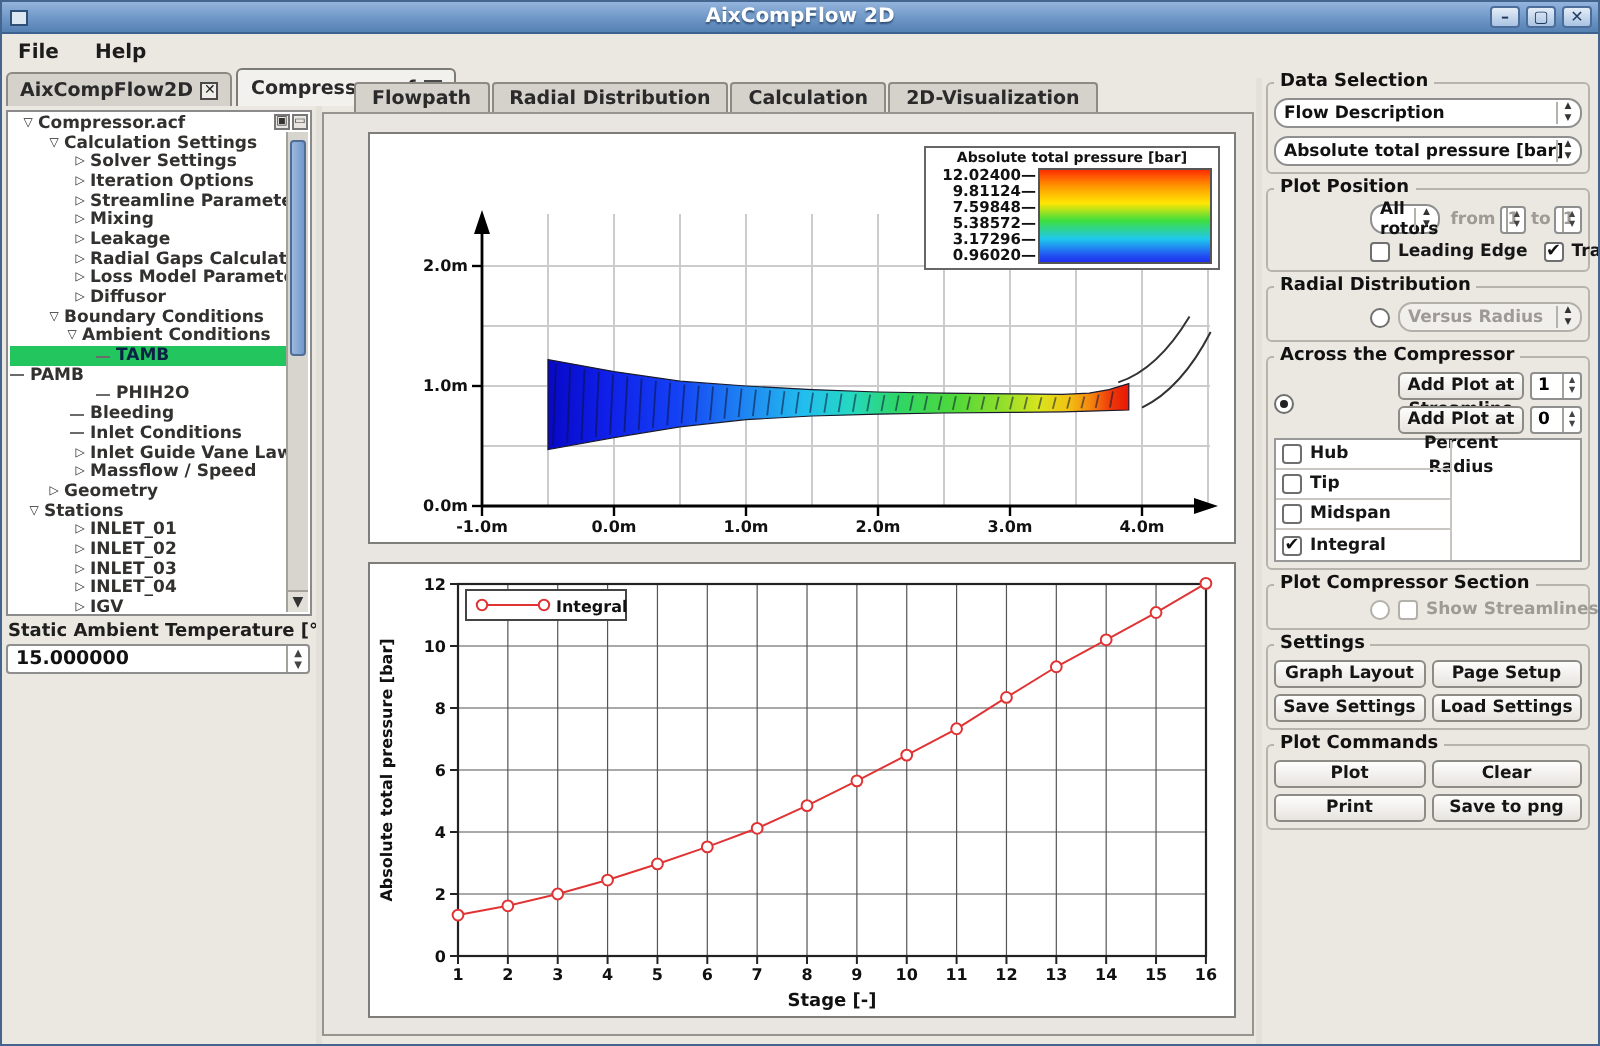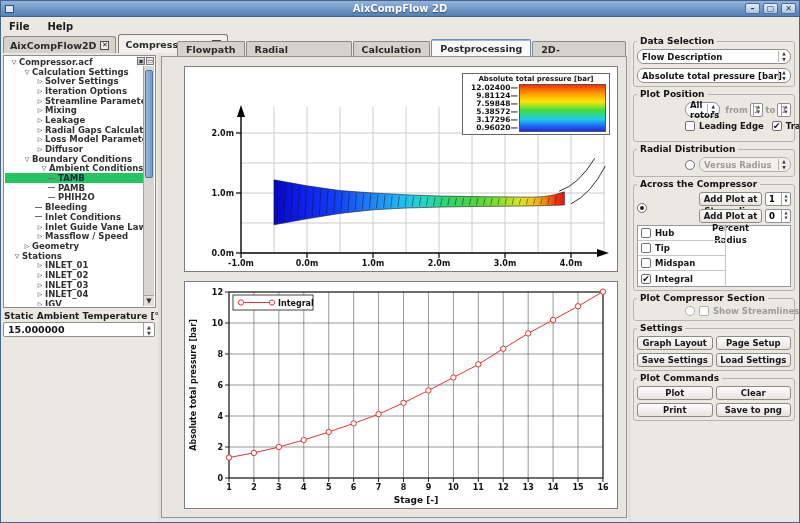--- a/index.html
+++ b/index.html
@@ -158,29 +158,29 @@
             <span>Loss Model Parameters</span>
           </div>
           <div class="tree-row" style="padding-left: 30px;">
             <span class="tw">▷</span>
             <span>Diffusor</span>
           </div>
           <div class="tree-row" style="padding-left: 17px;">
             <span class="tw">▽</span>
             <span>Boundary Conditions</span>
           </div>
-          <div class="tree-row" style="padding-left: 34px;">
+          <div class="tree-row" style="padding-left: 26px;">
             <span class="tw">▽</span>
             <span>Ambient Conditions</span>
           </div>
           <div class="tree-row selected" style="padding-left: 43px;">
             <span class="leafdash"></span>
             <span>TAMB</span>
           </div>
-          <div class="tree-row" style="padding-left: 43px;">
+          <div class="tree-row" style="">
             <span class="leafdash"></span>
             <span>PAMB</span>
           </div>
           <div class="tree-row" style="padding-left: 43px;">
             <span class="leafdash"></span>
             <span>PHIH2O</span>
           </div>
           <div class="tree-row" style="padding-left: 30px;">
             <span class="leafdash"></span>
             <span>Bleeding</span>
@@ -237,21 +237,20 @@
       <span class="spinctl">▲<br>▼</span>
     </div>
   </div>
   <div class="splitter-l"></div>
 
   <div class="centerpanel">
     <div class="maintabs">
       <div class="maintab">Flowpath</div>
       <div class="maintab">Radial Distribution</div>
       <div class="maintab">Calculation</div>
-      <div class="maintab active">Postprocessing</div>
       <div class="maintab">2D-Visualization</div>
     </div>
     <div class="contentframe">
       <div class="plotbox" id="plotbox-top">
         <div id="top-svg-holder"><svg width="432" height="204" style="font-family: &quot;DejaVu Sans&quot;, sans-serif;">
               <line x1="89" y1="40" x2="89" y2="186" stroke="#cccccc" stroke-width="1"></line>
               <line x1="122" y1="40" x2="122" y2="186" stroke="#cccccc" stroke-width="1"></line>
               <line x1="155" y1="40" x2="155" y2="186" stroke="#cccccc" stroke-width="1"></line>
               <line x1="188" y1="40" x2="188" y2="186" stroke="#cccccc" stroke-width="1"></line>
               <line x1="221" y1="40" x2="221" y2="186" stroke="#cccccc" stroke-width="1"></line>
@@ -491,21 +490,21 @@
         <div class="spin dis">
           <span>1</span>
           <span class="spinctl">▲<br>▼</span>
         </div>
         <span class="lbl dis" style="margin:0 2px;">to</span>
         <div class="spin dis">
           <span>1</span>
           <span class="spinctl">▲<br>▼</span>
         </div>
       </div>
-      <div class="row" style="margin-bottom:7px;">
+      <div class="row" style="margin-bottom:1px;">
         <span class="cb"></span>
         <span class="lbl">Leading Edge</span>
         <span class="cb" style="margin-left:8px;">✔</span>
         <span class="lbl">Trailing Edge</span>
       </div>
     </div>
 
     <div class="group">
       <div class="gtitle">Radial Distribution</div>
       <div class="row" style="margin-bottom:1px;">

